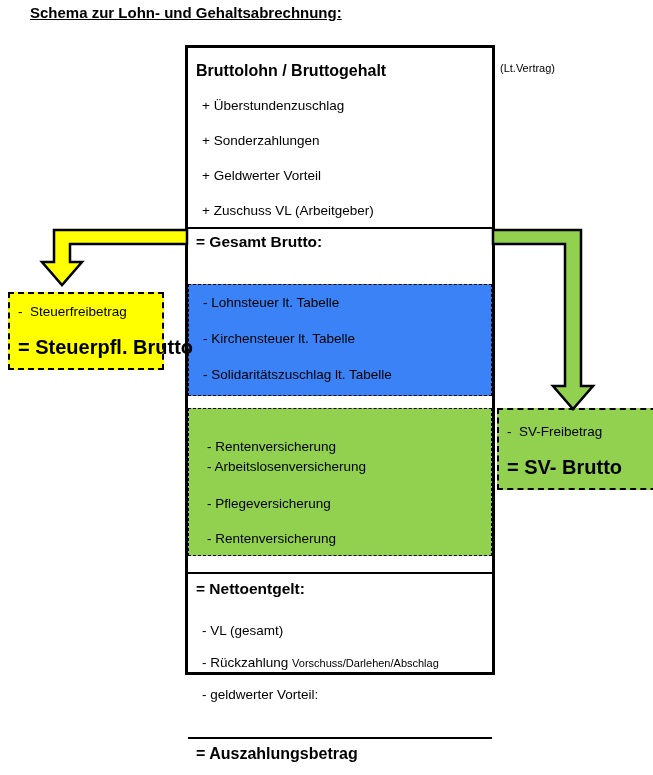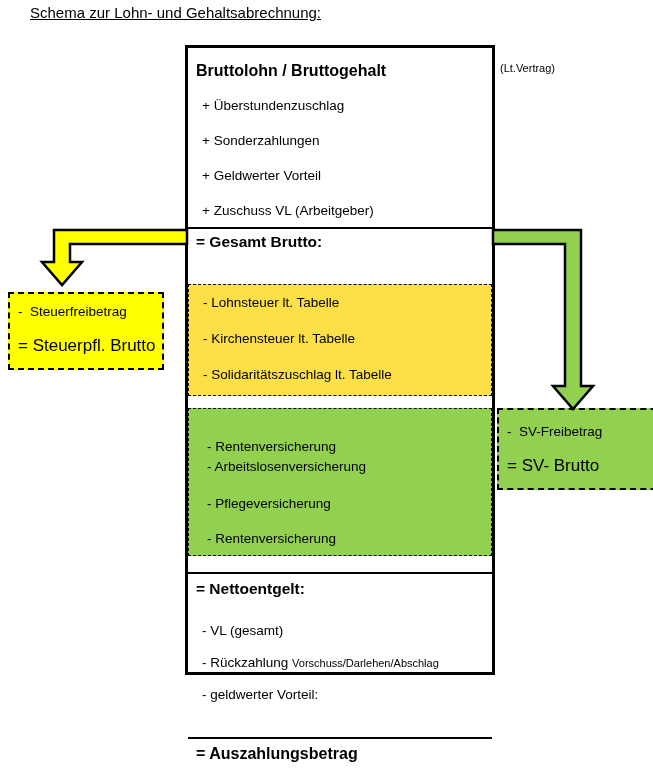--- a/index.html
+++ b/index.html
@@ -15,21 +15,21 @@
     font-family: "Liberation Sans", sans-serif;
     color: #000000;
     overflow: hidden;
   }
   .title {
     position: absolute;
     left: 30px;
     top: 4px;
     margin: 0;
     font-size: 15px;
-    font-weight: normal;
+    font-weight: bold;
     text-decoration: underline;
   }
   .contract-note {
     position: absolute;
     left: 500px;
     top: 62px;
     font-size: 11px;
   }
   .arrows {
     position: absolute;
@@ -84,22 +84,22 @@
     position: absolute;
     border: 2px dashed #000;
     box-sizing: border-box;
   }
   .side-box .item {
     left: 8px;
   }
   .side-box .result {
     position: absolute;
     left: 8px;
-    font-size: 17px;
-    font-weight: normal;
+    font-size: 20px;
+    font-weight: bold;
     white-space: pre;
   }
   .small-detail {
     font-size: 11px;
   }
 </style>
 </head>
 <body>
 
 <div class="page">
@@ -113,21 +113,21 @@
 
     <div class="item" style="top:50px">+ Überstundenzuschlag</div>
     <div class="item" style="top:85px">+ Sonderzahlungen</div>
     <div class="item" style="top:120px">+ Geldwerter Vorteil</div>
     <div class="item" style="top:155px">+ Zuschuss VL (Arbeitgeber)</div>
 
     <div class="hr" style="top:179px"></div>
 
     <div class="bold-line" style="top:185px">= Gesamt Brutto:</div>
 
-    <div class="block" style="top: 236px; height: 112px; background-color: #fde047;">
+    <div class="block" style="top: 236px; height: 112px; background-color: #3b82f6;">
       <div class="item" style="top:10px">- Lohnsteuer lt. Tabelle</div>
       <div class="item" style="top:46px">- Kirchensteuer lt. Tabelle</div>
       <div class="item" style="top:82px">- Solidaritätszuschlag lt. Tabelle</div>
     </div>
 
     <div class="block" style="top: 360px; height: 148px; background-color: rgb(146, 208, 80);">
       <div class="item" style="top:30px;left:18px">- Rentenversicherung</div>
       <div class="item" style="top:50px;left:18px">- Arbeitslosenversicherung</div>
       <div class="item" style="top:87px;left:18px">- Pflegeversicherung</div>
       <div class="item" style="top:122px;left:18px">- Rentenversicherung</div>

